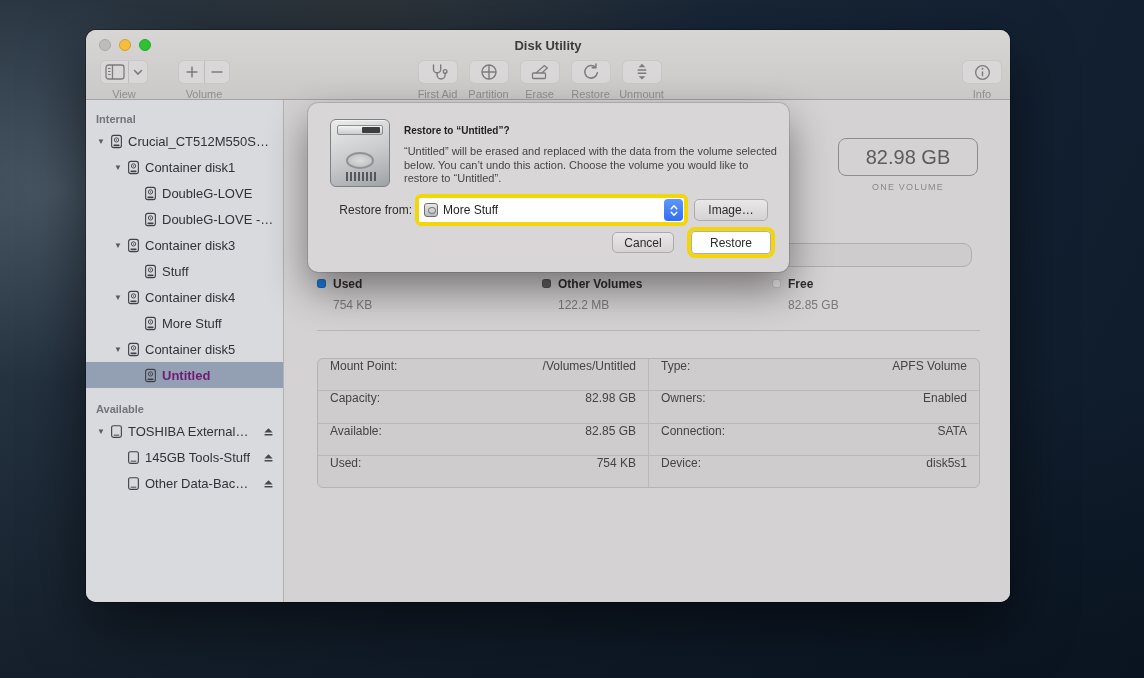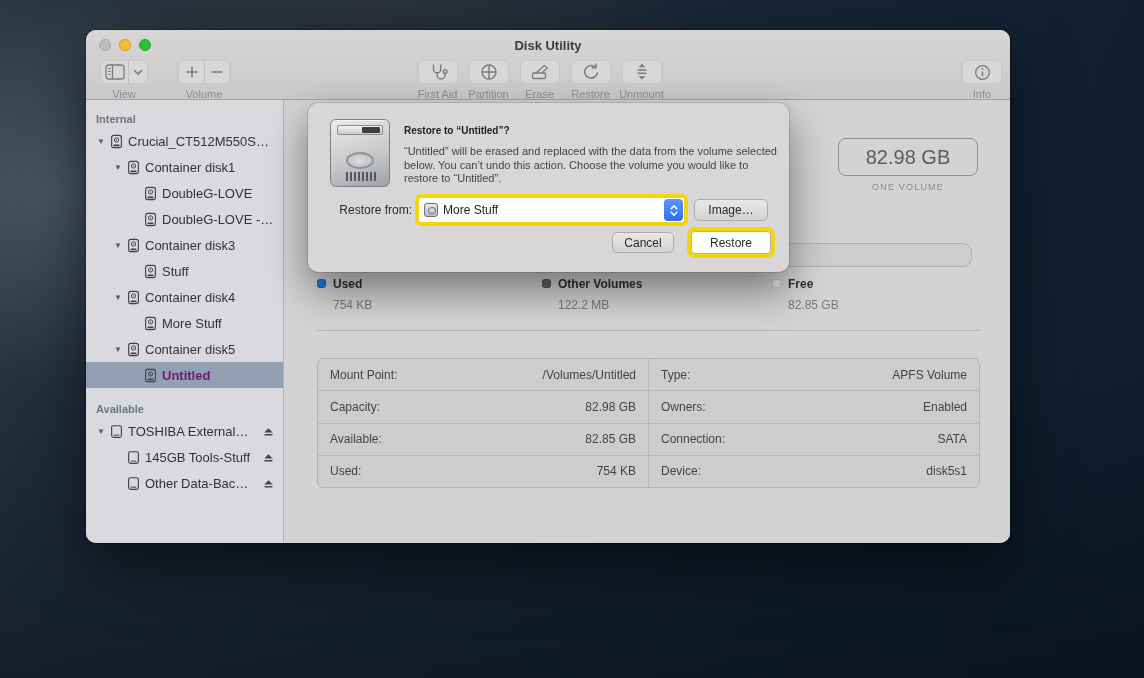--- a/index.html
+++ b/index.html
@@ -9,21 +9,21 @@
     font-family:"Liberation Sans","DejaVu Sans",sans-serif;
     background:
       linear-gradient(180deg, rgba(0,0,0,0) 55%, rgba(4,9,16,0.40) 100%),
       radial-gradient(ellipse 430px 280px at 5% 28%, rgba(98,113,126,0.55), rgba(98,113,126,0) 68%),
       radial-gradient(ellipse 560px 170px at 32% 0%, rgba(47,52,56,0.85), rgba(47,52,56,0) 62%),
       linear-gradient(115deg, #2b3844 0%, #202e3d 22%, #182636 48%, #122031 74%, #0e1b2a 100%);
   }
 
   
   .window {
-    position:absolute; left:86px; top:30px; width:924px; height:513px;
+    position:absolute; left:86px; top:30px; width:924px; height:572px;
     background:#d6d3d4; border-radius:10px; overflow:hidden;
     box-shadow:0 24px 60px rgba(0,0,0,0.55), 0 0 0 1px rgba(0,0,0,0.25);
     display:flex; flex-direction:column;
   }
   .header {
     flex:none; height:70px; position:relative;
     background:linear-gradient(#d8d5d5,#cbc8c8);
     border-bottom:1px solid #a4a1a1;
   }
   .traffic { position:absolute; left:13px; top:9px; display:flex; gap:8px; }
@@ -91,21 +91,21 @@
   .legend-name { margin-left:16px; font-size:12px; font-weight:700; color:#2e2e30; }
   .legend-value { margin-left:16px; margin-top:7px; font-size:12px; color:#7c797a; }
   .rule { position:absolute; left:33px; width:663px; top:230px; border-top:1px solid #bab7b8; }
   .info-table {
     position:absolute; left:33px; top:258px; width:663px; height:130px;
     background:#cfcccd; border:1px solid #b6b3b4; border-radius:6px;
     display:flex; overflow:hidden; font-size:12px; color:#454344;
   }
   .info-col { flex:1; display:flex; flex-direction:column; }
   .info-col + .info-col { border-left:1px solid #bbb8b9; }
-  .irow { flex:1; display:flex; align-items:center; justify-content:space-between; padding:0 12px;gap:32px; }
+  .irow { flex:1; display:flex; align-items:flex-start; justify-content:space-between; padding:0 12px;gap:32px; }
   .irow + .irow { border-top:1px solid #bbb8b9; }
 
   
   .dialog {
     position:absolute; left:222px; top:73px; width:481px; height:169px;
     background:#d9d6d7; border-radius:10px; z-index:5;
     box-shadow:0 18px 40px rgba(0,0,0,0.45), 0 0 0 1px rgba(0,0,0,0.12);
   }
   .d-icon { position:absolute; left:22px; top:16px; width:60px; height:68px;
     border-radius:6px; border:1px solid #7e8184;

